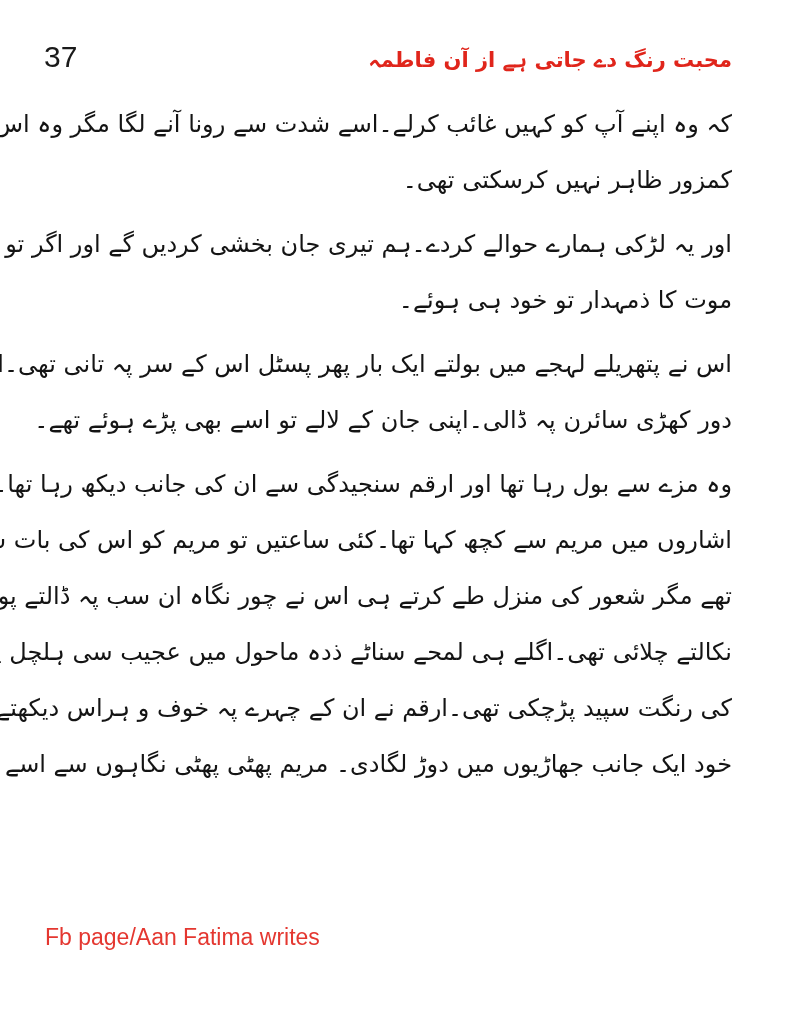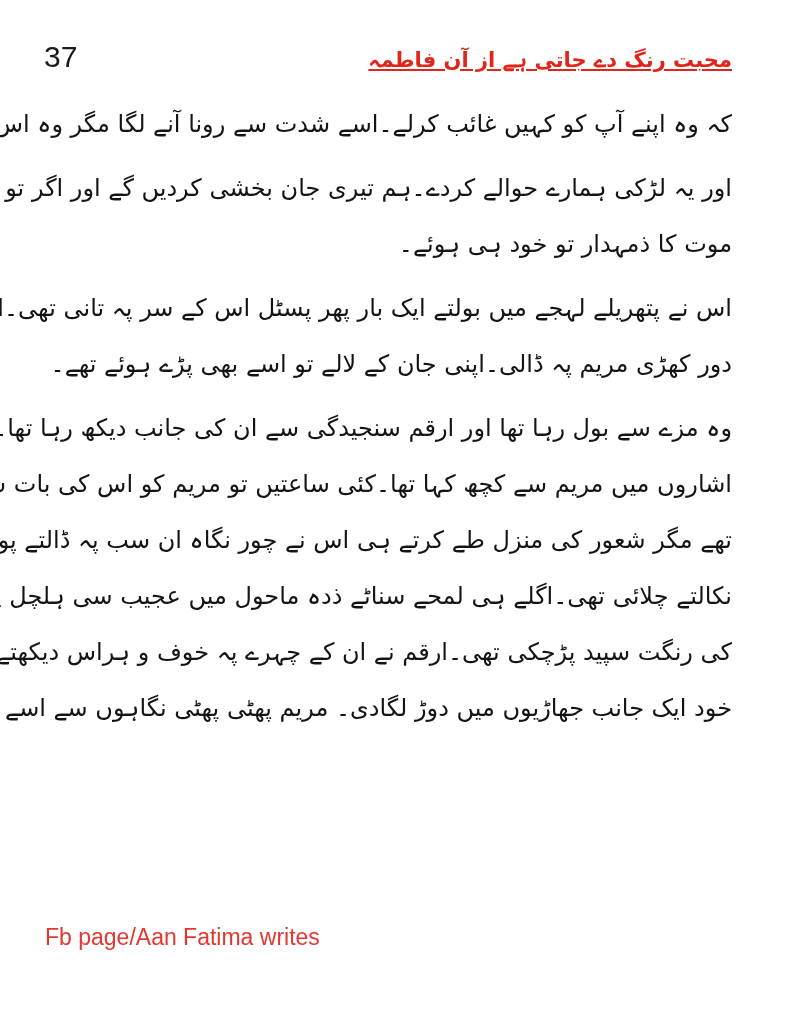--- a/index.html
+++ b/index.html
@@ -26,21 +26,20 @@
   .page-title {
     position: absolute;
     top: 48px;
     right: 36px;
     direction: rtl;
     font-family: "DejaVu Sans", sans-serif;
     font-size: 21px;
     font-weight: bold;
     color: #e0251b;
     white-space: nowrap;
-    text-decoration: underline;
   }
   .body-text {
     position: absolute;
     top: 96px;
     left: 36px;
     right: 36px;
     direction: rtl;
     text-align: right;
     color: #141414;
   }
@@ -70,28 +69,29 @@
 
 <div class="page">
 
   <div class="page-number">37</div>
 
   <div class="page-title" style="color: rgb(224, 37, 27);">محبت رنگ دے جاتی ہے از آن فاطمہ</div>
 
   <div class="body-text" id="body-text" style="color: rgb(20, 20, 20);">
       <div class="paragraph">
         <div class="text-line">کہ وہ اپنے آپ کو کہیں غائب کرلے۔اسے شدت سے رونا آنے لگا مگر وہ اس وقت رو کر خود کو</div>
+        <div class="text-line">کمزور ظاہر نہیں کرسکتی تھی۔</div>
       </div>
       <div class="paragraph">
         <div class="text-line">اور یہ لڑکی ہمارے حوالے کردے۔ہم تیری جان بخشی کردیں گے اور اگر تو نے انکار کیا تو اپنی</div>
         <div class="text-line">موت کا ذمہدار تو خود ہی ہوئے۔</div>
       </div>
       <div class="paragraph">
         <div class="text-line">اس نے پتھریلے لہجے میں بولتے ایک بار پھر پسٹل اس کے سر پہ تانی تھی۔ارقم نے ایک نگاہ</div>
-        <div class="text-line">دور کھڑی مریم پہ ڈالی۔اپنی جان کے لالے تو اسے بھی پڑے ہوئے تھے۔</div>
+        <div class="text-line">دور کھڑی سائرن پہ ڈالی۔اپنی جان کے لالے تو اسے بھی پڑے ہوئے تھے۔</div>
       </div>
       <div class="paragraph">
         <div class="text-line">وہ مزے سے بول رہا تھا اور ارقم سنجیدگی سے ان کی جانب دیکھ رہا تھا۔اگلے ہی لمحے اس نے</div>
         <div class="text-line">اشاروں میں مریم سے کچھ کہا تھا۔کئی ساعتیں تو مریم کو اس کی بات سمجھنے میں ہی لگ گئے</div>
         <div class="text-line">تھے مگر شعور کی منزل طے کرتے ہی اس نے چور نگاہ ان سب پہ ڈالتے پولیس سائرن کی آواز</div>
         <div class="text-line">نکالتے چلائی تھی۔اگلے ہی لمحے سناٹے ذدہ ماحول میں عجیب سی ہلچل پھیل چکی تھی۔ان تینوں</div>
         <div class="text-line">کی رنگت سپید پڑچکی تھی۔ارقم نے ان کے چہرے پہ خوف و ہراس دیکھتے مریم کو اشارہ کیا اور</div>
         <div class="text-line">خود ایک جانب جھاڑیوں میں دوڑ لگادی۔ مریم پھٹی پھٹی نگاہوں سے اسے اکیلا ہی بھاگتا دیکھ رہی</div>
       </div>
     </div>

